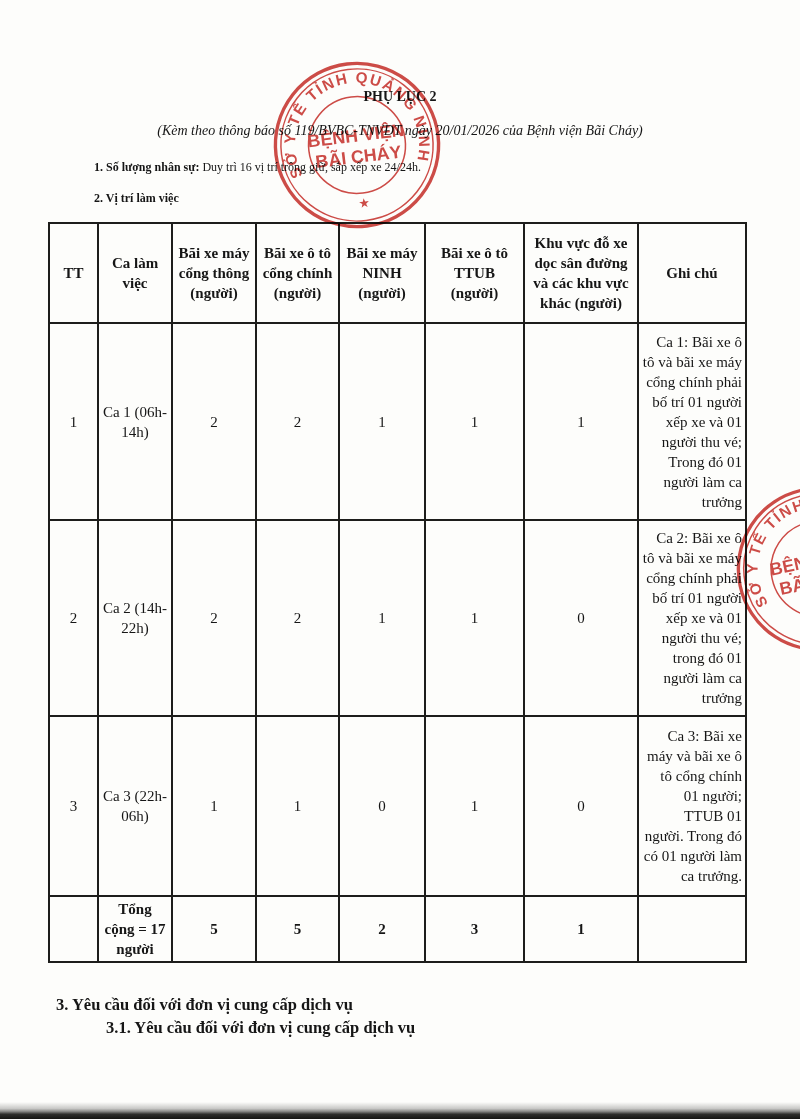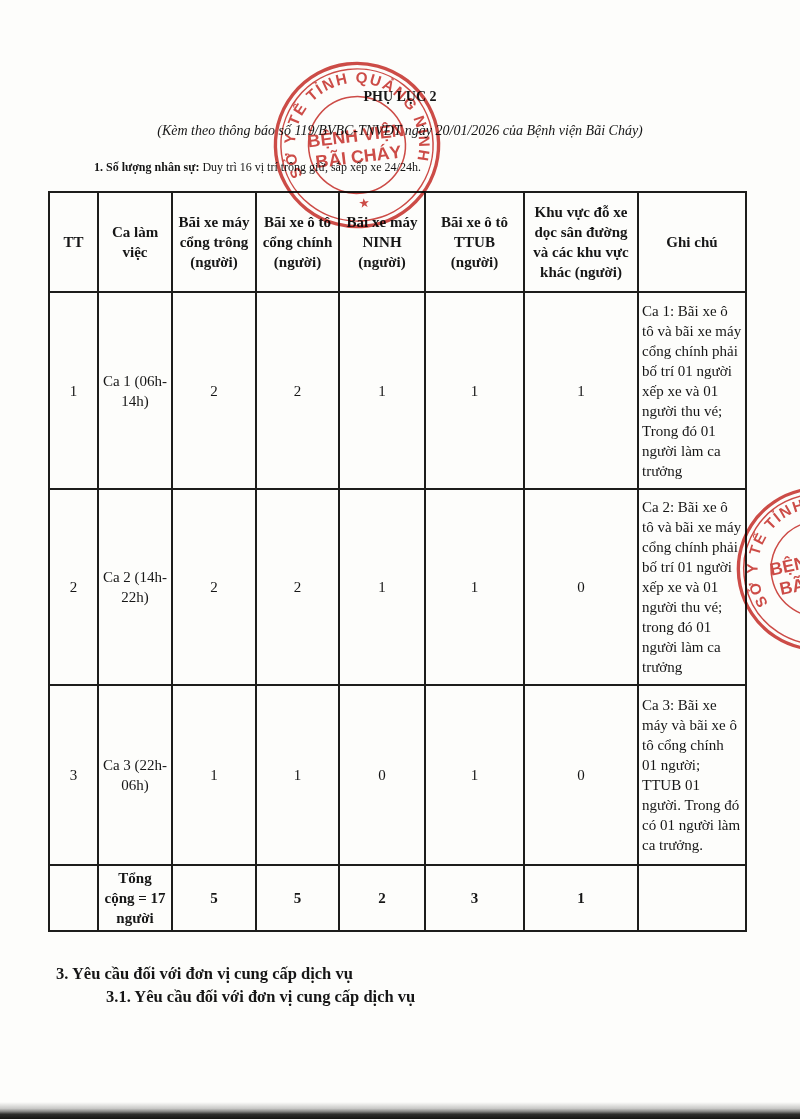--- a/index.html
+++ b/index.html
@@ -38,21 +38,21 @@
   table.grid{border:2.5px solid #1d1d1b;}
   tr.hrow{height:100px;}
   tr.row1{height:197px;}
   tr.row2{height:196px;}
   tr.row3{height:180px;}
   tr.trow{height:56px;}
   th.hcell{font-weight:bold;text-align:center;line-height:20px;}
   td.ttcell{text-align:center;}
   td.shiftcell{text-align:center;padding-left:6px;}
   td.numcell{text-align:center;font-size:16px;}
-  td.notecell{vertical-align:top;text-align:left;padding:2px 4px;font-size:15px;line-height:20px;}
+  td.notecell{vertical-align:top;text-align:right;padding:2px 4px;font-size:15px;line-height:20px;}
   tr.trow td.shiftcell,tr.trow td.numcell{font-weight:bold;}
   
   .sec3{font-size:16.5px;font-weight:bold;margin:31px 0 0 56px;line-height:22px;}
   .sec31{font-size:16.5px;font-weight:bold;margin:1px 0 0 106px;line-height:22px;font-family:Liberation Serif, serif;}
   
   .scan-strip{
     position:absolute;left:0;bottom:0;width:800px;height:17px;
     background:linear-gradient(to bottom,rgba(190,190,188,0) 0%,#c9c9c7 38%,#8a8a88 55%,#2e2e2c 72%,#151513 100%);
   }
   
@@ -65,37 +65,38 @@
 <body>
 
 <div class="page">
 
   <div class="head">
     <div class="title">PHỤ LỤC 2</div>
     <div class="subtitle">(Kèm theo thông báo số 119/BVBC-TNVĐT ngày 20/01/2026 của Bệnh viện Bãi Cháy)</div>
   </div>
 
   <p class="para p1"><span class="bold">1. Số lượng nhân sự:</span><span> Duy trì 16 vị trí trông giữ, sắp xếp xe 24/24h.</span></p>
+  <p class="para p2 bold">2. Vị trí làm việc</p>
 
   <table class="grid">
     <colgroup>
       <col style="width:49px">
         <col style="width:74px">
         <col style="width:84px">
         <col style="width:83px">
       <col style="width:86px">
         <col style="width:99px">
         <col style="width:114px">
         <col style="width:108px">
     </colgroup>
     <tbody>
       <tr class="hrow">
         <th class="hcell">TT</th>
         <th class="hcell">Ca làm việc</th>
-        <th class="hcell">Bãi xe máy cổng trông (người)</th>
+        <th class="hcell">Bãi xe máy cổng thông (người)</th>
         <th class="hcell">Bãi xe ô tô cổng chính (người)</th>
         <th class="hcell">Bãi xe máy NINH (người)</th>
         <th class="hcell">Bãi xe ô tô TTUB (người)</th>
         <th class="hcell">Khu vực đỗ xe dọc sân đường và các khu vực khác (người)</th>
         <th class="hcell">Ghi chú</th>
       </tr>
 
       <tr class="row1">
         <td class="ttcell">1</td>
         <td class="shiftcell">Ca 1 (06h-14h)</td>

